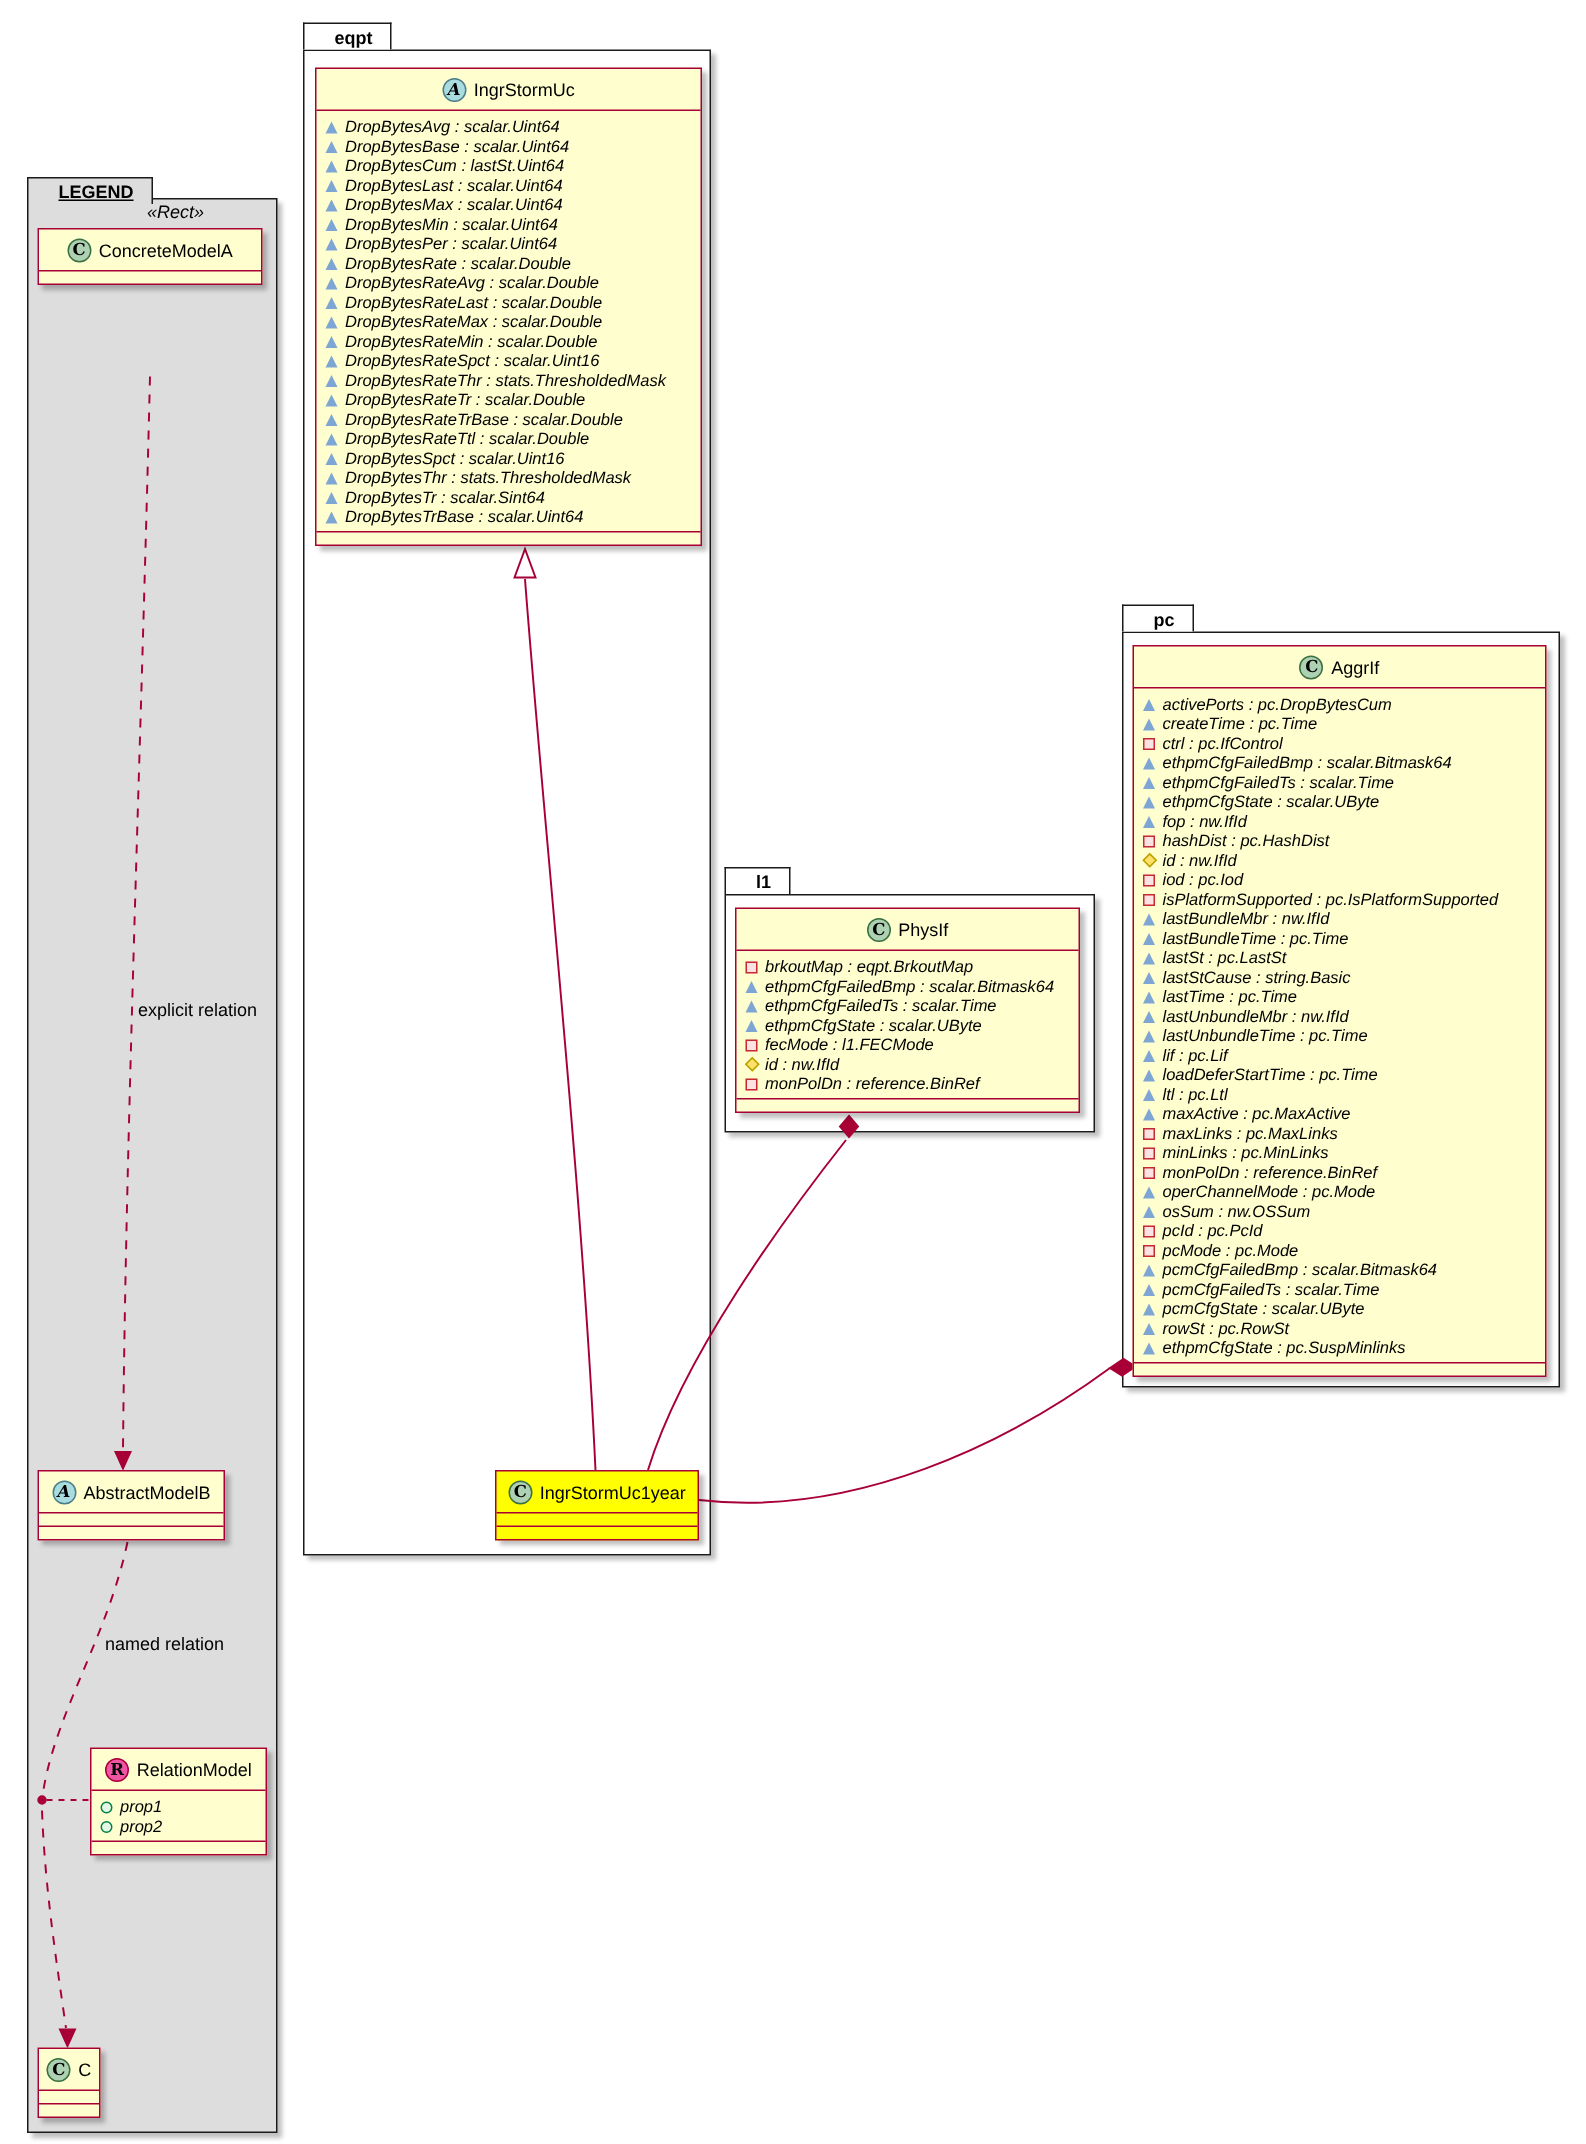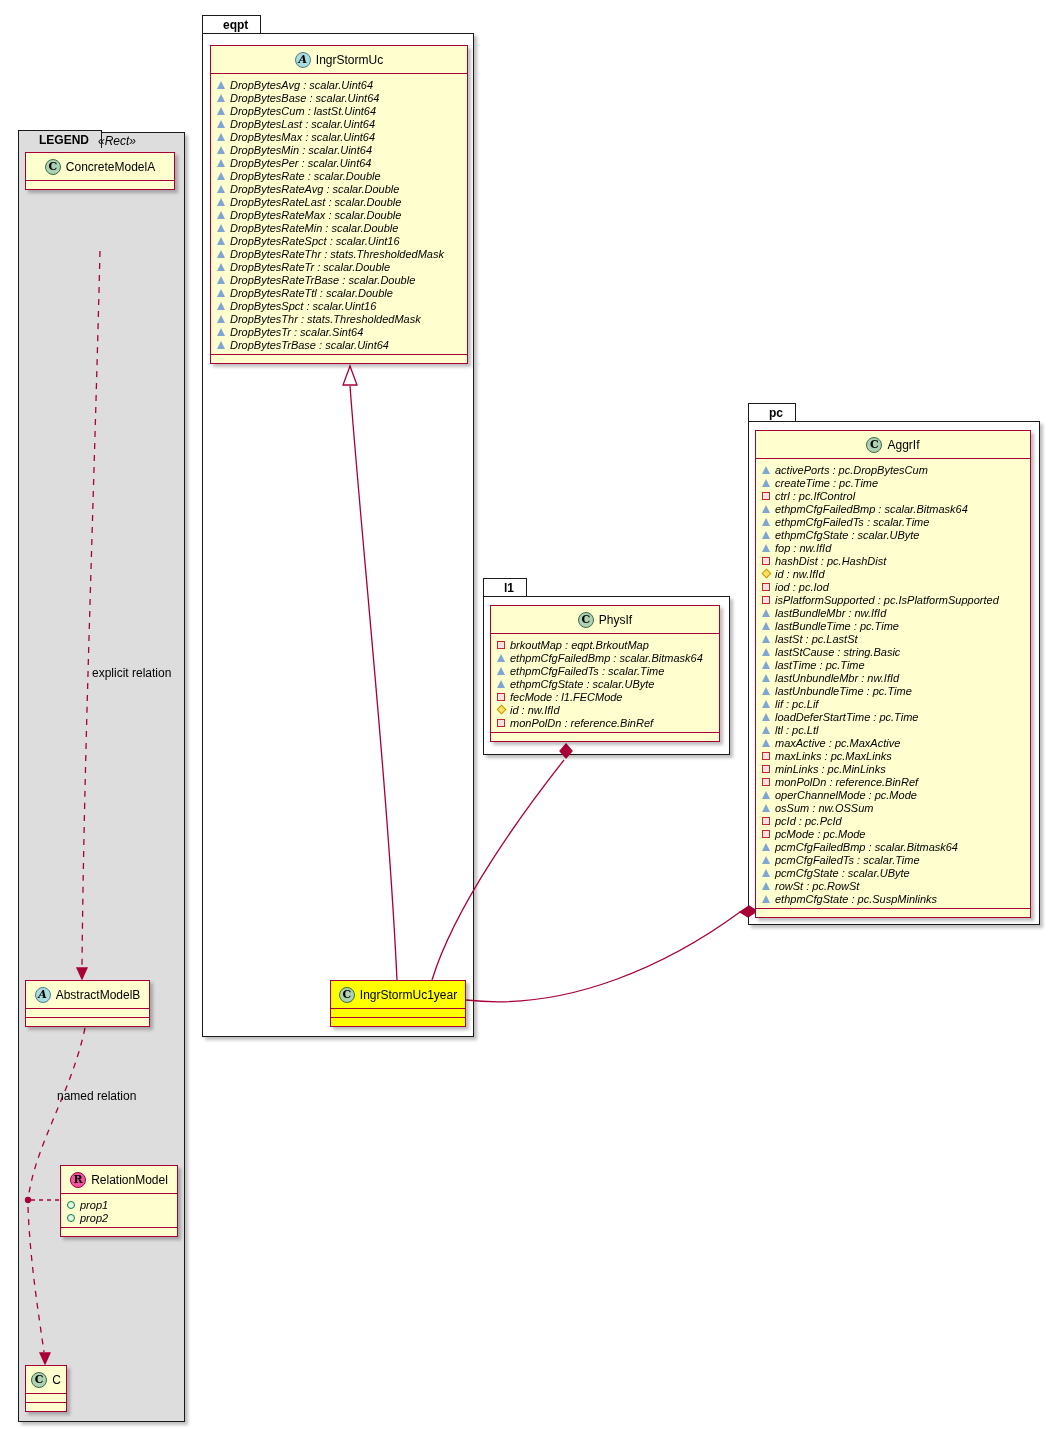--- a/index.html
+++ b/index.html
@@ -39,40 +39,40 @@
   .mi.naming-readonly{width:7px;height:7px;border:1px solid #B8A000;background:#FFE06A;transform:rotate(45deg);margin-left:1px;}
   .mi.oper{width:0;height:0;border-left:4.5px solid transparent;border-right:4.5px solid transparent;border-bottom:8px solid #7EA6D4;}
 
   
   #connectors{position:absolute;left:0;top:0;z-index:3;pointer-events:none;}
   .edge-label{position:absolute;font-size:12px;z-index:5;white-space:nowrap;}
   .stereotype{position:absolute;font-size:12px;font-style:italic;text-align:center;z-index:5;}
 
   
   #pkg-legend-body{left:18px;top:132px;width:165px;height:1288px;}
-  #pkg-legend-tab{left:18px;top:130px;}
+  #pkg-legend-tab{left:18px;top:118px;text-decoration:underline;}
   #pkg-eqpt-body{left:202px;top:33px;width:270px;height:1002px;}
   #pkg-eqpt-tab{left:202px;top:15px;}
   #pkg-l1-body{left:483px;top:596px;width:245px;height:157px;}
   #pkg-l1-tab{left:483px;top:578px;}
   #pkg-pc-body{left:748px;top:421px;width:290px;height:502px;}
   #pkg-pc-tab{left:748px;top:403px;}
 
   #box-concrete{left:25px;top:152px;width:150px;}
   #box-abstract{left:25px;top:980px;width:125px;}
   #box-relation{left:60px;top:1165px;width:118px;}
   #box-c{left:25px;top:1365px;width:42px;}
   #box-ingrstormuc{left:210px;top:45px;width:258px;}
   #box-ingr1year{left:330px;top:980px;width:136px;}
   #box-physif{left:490px;top:605px;width:230px;}
   #box-aggrif{left:755px;top:430px;width:276px;}
 
   #lbl-rect{left:18px;top:134px;width:198px;}
   #lbl-explicit{left:92px;top:666px;}
-  #lbl-named{left:57px;top:1089px;}
+  #lbl-named{left:70px;top:1089px;}
 </style>
 </head>
 <body>
 
 <div id="canvas">
 
   <div class="pkg-body pkg-gray" id="pkg-legend-body"></div>
   <div class="pkg-body" id="pkg-eqpt-body"></div>
   <div class="pkg-body" id="pkg-l1-body"></div>
   <div class="pkg-body" id="pkg-pc-body"></div>

